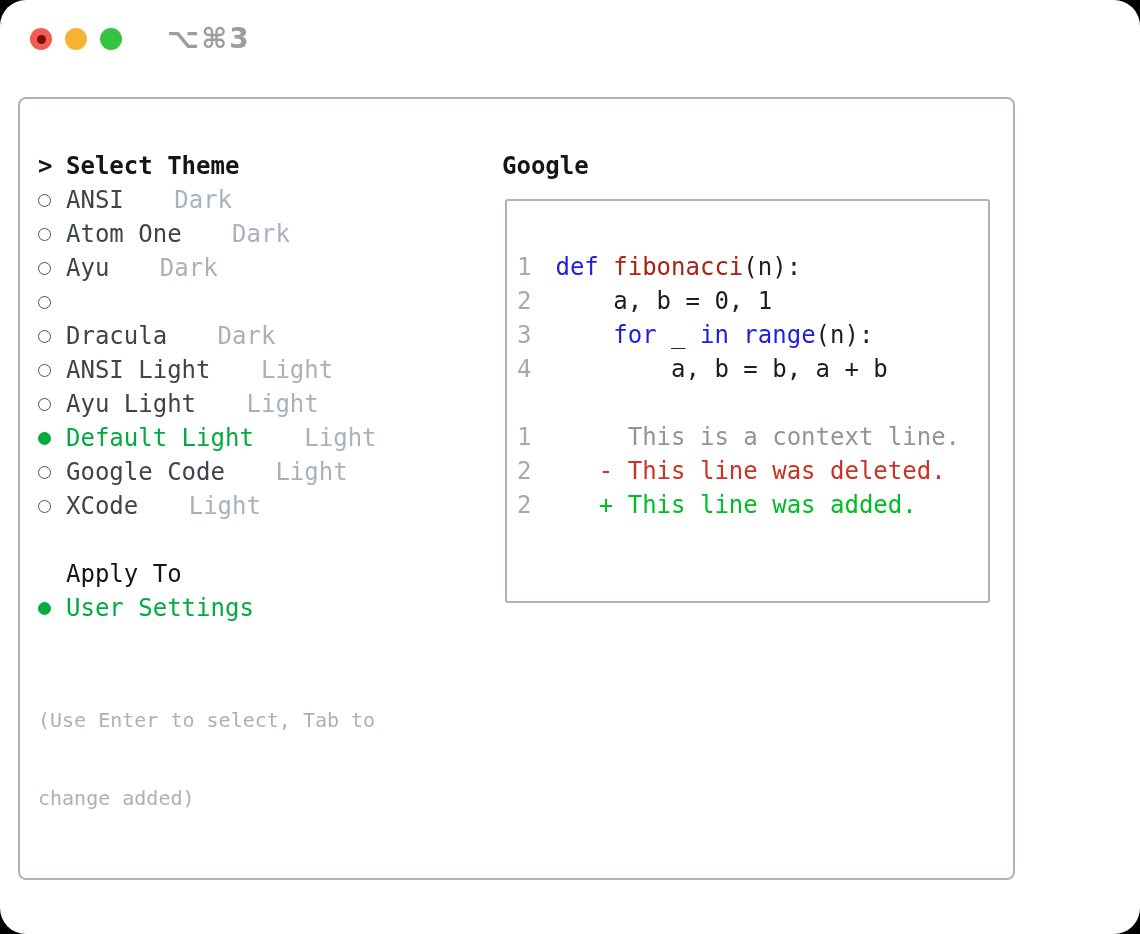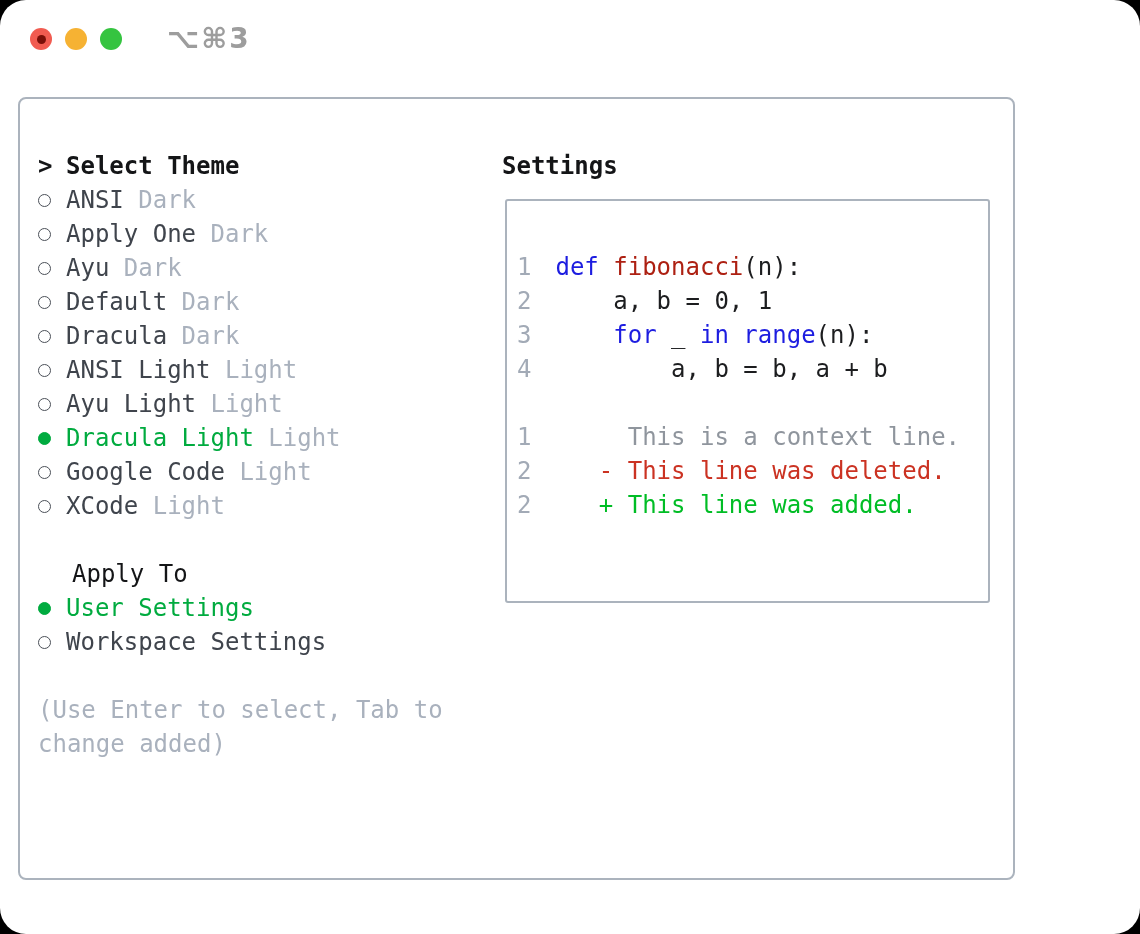--- a/index.html
+++ b/index.html
@@ -49,31 +49,31 @@
   .panel {
     position: absolute; left: 18px; top: 97px; width: 997px; height: 783px;
     border: 2px solid var(--border_gray); border-radius: 8px; background: var(--window_bg);
   }
   .left-pane { position: absolute; left: 18px; top: 50px; }
   .row { display: flex; align-items: center; height: 34px; font-size: 24px; color: var(--item_text); }
   .marker { width: 28px; flex: 0 0 28px; display: inline-flex; align-items: center; }
   .prompt { color: var(--title_black); font-weight: bold; }
   .label { white-space: pre; }
   .label.bold  { color: var(--title_black); font-weight: bold; }
-  .label.black { color: var(--title_black); margin-left: 6px; }
+  .label.black { color: var(--title_black); }
   .radio {
     width: 13px; height: 13px; border-radius: 50%;
     border: 1.5px solid var(--radio_ring); background: transparent;
   }
   .radio.selected { border-color: var(--accent_green); background: var(--accent_green); }
   .tname  { color: var(--item_text); }
   .sel .tname, .sel.label { color: var(--accent_green); }
-  .suffix { color: var(--muted_gray); }
+  .suffix { color: var(--muted_gray); margin-left: 36px; }
   .spacer { height: 34px; }
-  .help-line { height: 34px; line-height: 34px; font-size: 24px; color: var(--muted_gray); white-space: pre; }
+  .help-line { height: 34px; line-height: 34px; font-size: 20px; color: var(--muted_gray); white-space: pre; margin-top: 44px; }
   
   .preview-title {
     position: absolute; left: 482px; top: 50px; height: 34px; line-height: 34px;
     font-size: 24px; font-weight: bold; color: var(--title_black);
   }
   .preview-box {
     position: absolute; left: 485px; top: 100px; width: 485px; height: 404px;
     border: 2px solid var(--border_gray); border-radius: 3px; background: var(--window_bg);
     overflow: hidden;
   }
@@ -112,33 +112,32 @@
           <div class="row">
             <span class="marker">
               <span class="radio"></span>
             </span>
             <span class="label"><span class="tname">ANSI</span><span class="suffix"> Dark</span></span>
           </div>
           <div class="row">
             <span class="marker">
               <span class="radio"></span>
             </span>
-            <span class="label"><span class="tname">Apply One</span><span class="suffix"> Dark</span></span>
+            <span class="label"><span class="tname">Atom One</span><span class="suffix"> Dark</span></span>
           </div>
           <div class="row">
             <span class="marker">
               <span class="radio"></span>
             </span>
             <span class="label"><span class="tname">Ayu</span><span class="suffix"> Dark</span></span>
           </div>
           <div class="row">
             <span class="marker">
               <span class="radio"></span>
             </span>
-            <span class="label"><span class="tname">Default</span><span class="suffix"> Dark</span></span>
           </div>
           <div class="row">
             <span class="marker">
               <span class="radio"></span>
             </span>
             <span class="label"><span class="tname">Dracula</span><span class="suffix"> Dark</span></span>
           </div>
           <div class="row">
             <span class="marker">
               <span class="radio"></span>
@@ -148,21 +147,21 @@
           <div class="row">
             <span class="marker">
               <span class="radio"></span>
             </span>
             <span class="label"><span class="tname">Ayu Light</span><span class="suffix"> Light</span></span>
           </div>
           <div class="row">
             <span class="marker">
               <span class="radio selected"></span>
             </span>
-            <span class="label sel"><span class="tname">Dracula Light</span><span class="suffix"> Light</span></span>
+            <span class="label sel"><span class="tname">Default Light</span><span class="suffix"> Light</span></span>
           </div>
           <div class="row">
             <span class="marker">
               <span class="radio"></span>
             </span>
             <span class="label"><span class="tname">Google Code</span><span class="suffix"> Light</span></span>
           </div>
           <div class="row">
             <span class="marker">
               <span class="radio"></span>
@@ -178,38 +177,32 @@
         <span class="label black">Apply To</span>
       </div>
 
       <div id="apply-list">
           <div class="row">
             <span class="marker">
               <span class="radio selected"></span>
             </span>
             <span class="label sel"><span class="tname">User Settings</span></span>
           </div>
-          <div class="row">
-            <span class="marker">
-              <span class="radio"></span>
-            </span>
-            <span class="label"><span class="tname">Workspace Settings</span></span>
-          </div>
         </div>
 
       <div class="spacer"></div>
 
       <div id="help">
           <div class="help-line">(Use Enter to select, Tab to</div>
           <div class="help-line">change added)</div>
         </div>
 
     </div>
 
-    <div class="preview-title">Settings</div>
+    <div class="preview-title">Google</div>
 
     <div class="preview-box">
       <div class="preview-lines" id="preview-lines">
           <div class="pline"><span class="ln">1</span><span class="c-kw">def</span><span class="c-pl"> </span><span class="c-fn">fibonacci</span><span class="c-pl">(n):</span></div>
           <div class="pline"><span class="ln">2</span><span class="c-pl">    a, b = 0, 1</span></div>
           <div class="pline"><span class="ln">3</span><span class="c-pl">    </span><span class="c-kw">for</span><span class="c-pl"> _ </span><span class="c-kw">in</span><span class="c-pl"> </span><span class="c-kw">range</span><span class="c-pl">(n):</span></div>
           <div class="pline"><span class="ln">4</span><span class="c-pl">        a, b = b, a + b</span></div>
           <div class="pline"><span class="ln"> </span></div>
           <div class="pline"><span class="ln">1</span><span class="c-ctx">     This is a context line.</span></div>
           <div class="pline"><span class="ln">2</span><span class="c-del">   - This line was deleted.</span></div>

